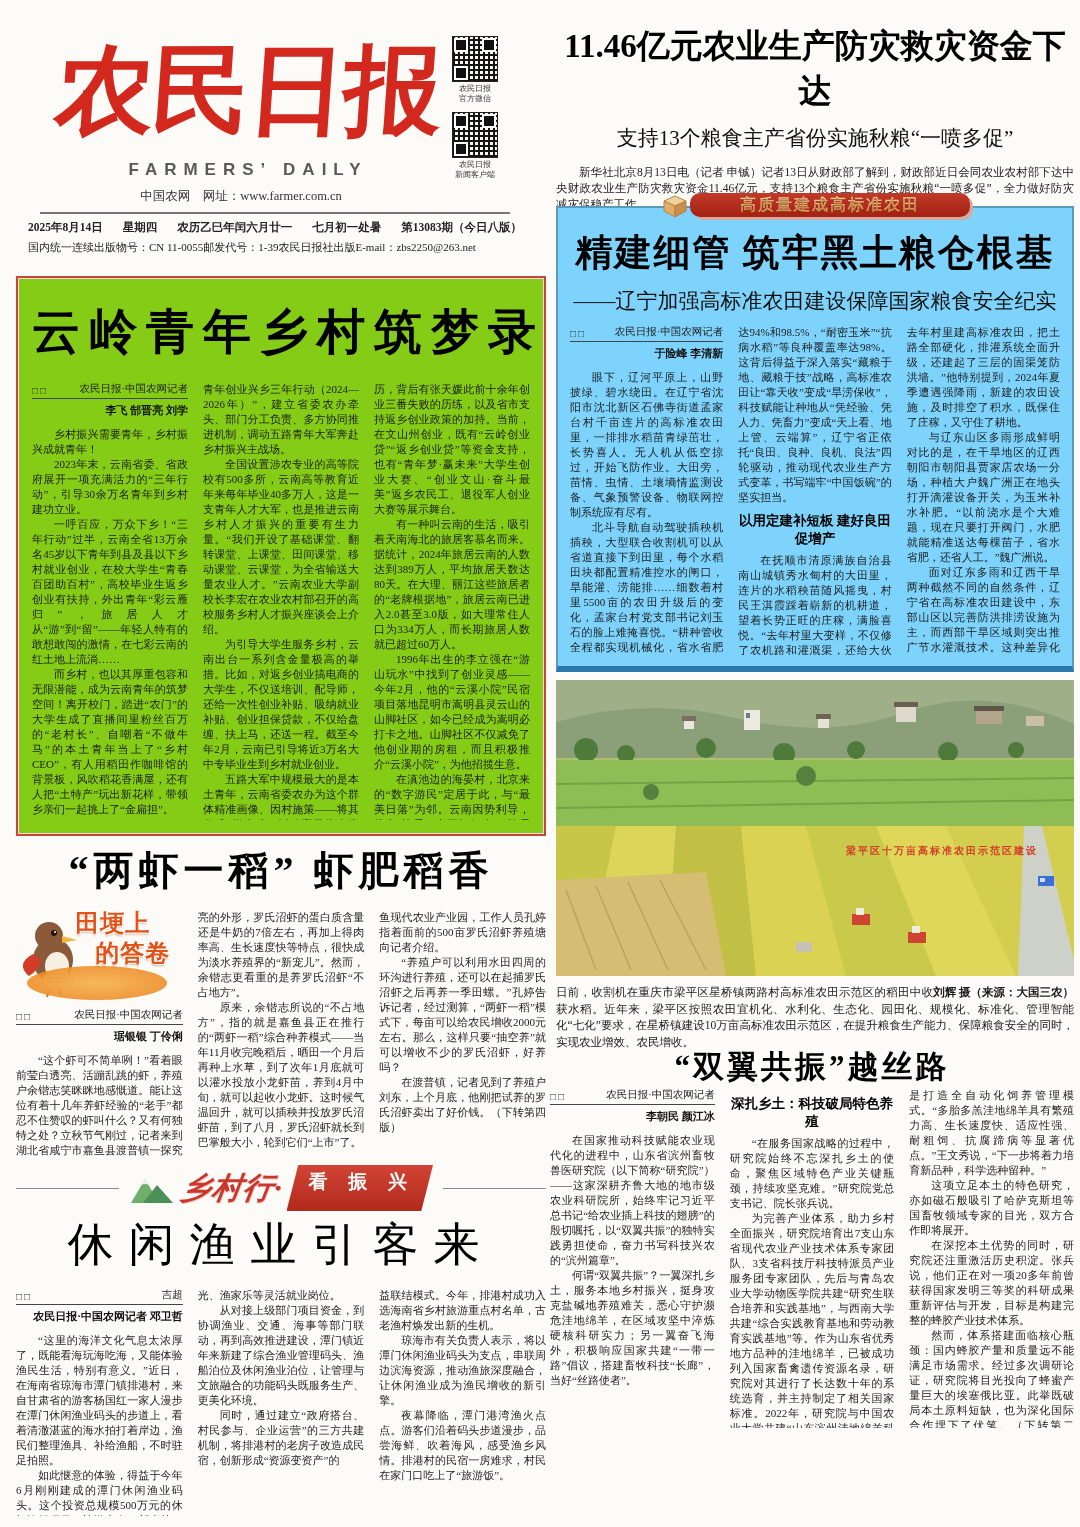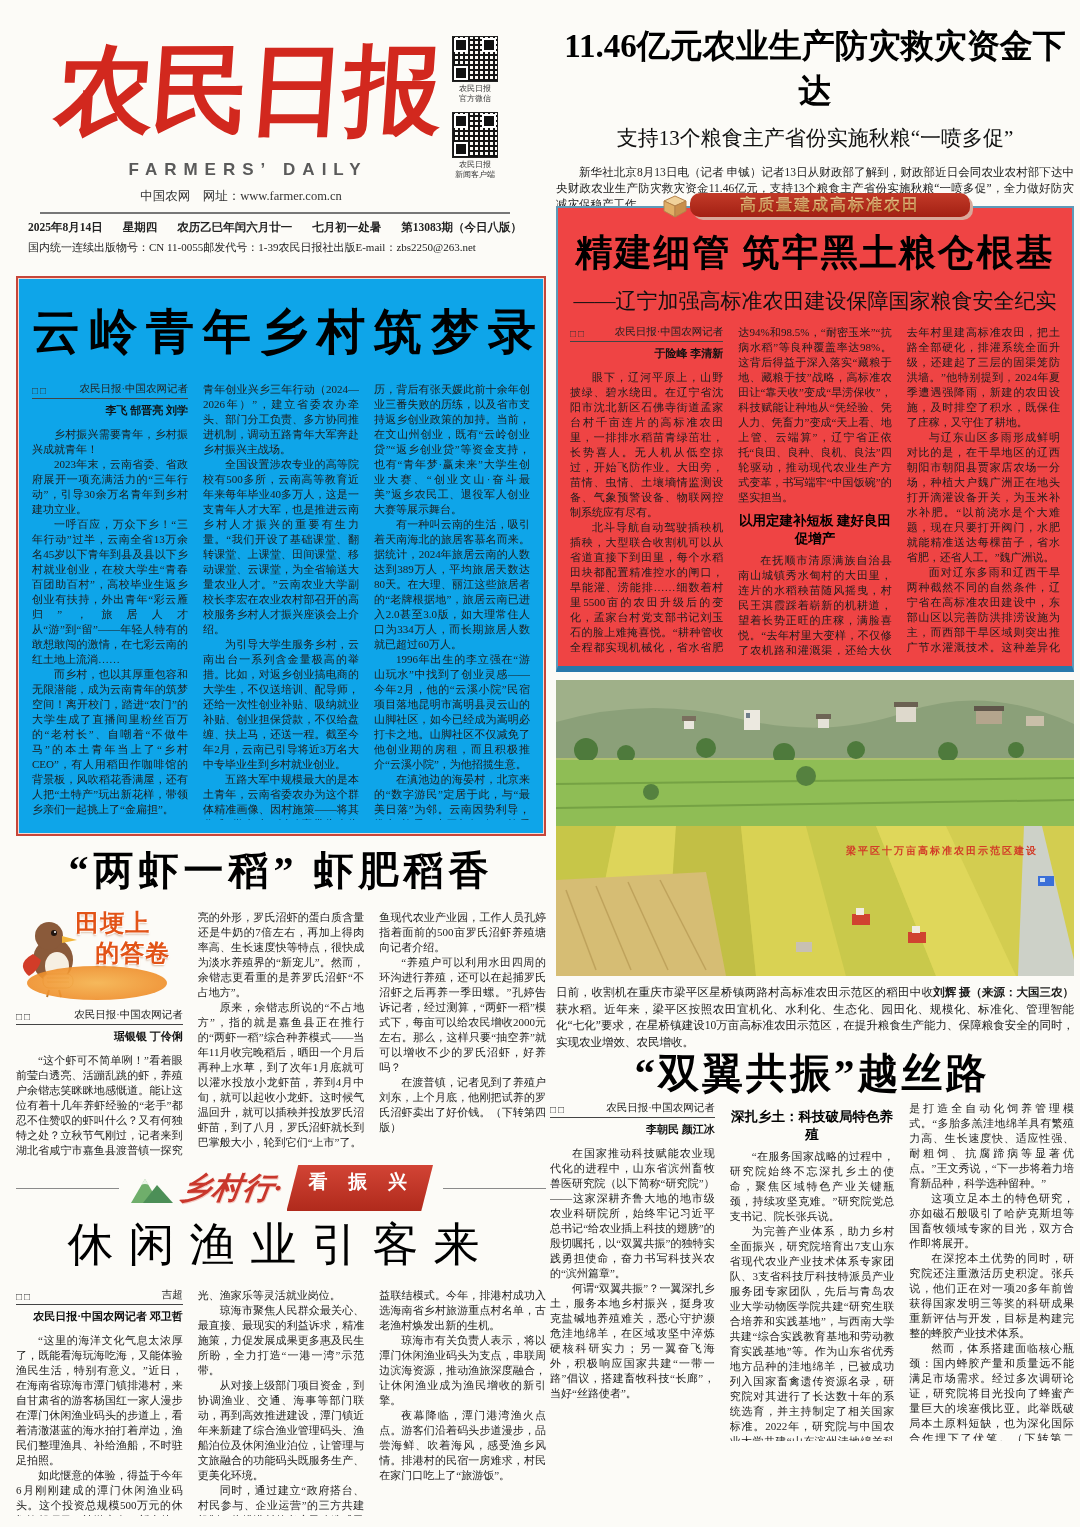--- a/index.html
+++ b/index.html
@@ -47,33 +47,33 @@
 
   
   .banner{position:absolute;left:660px;top:190px;width:310px;height:30px;z-index:5;display:flex;align-items:center;}
   .banner .ribbon{flex:1;height:24px;background:linear-gradient(180deg,#c23a28,#a32013);
     border-radius:10px;display:flex;align-items:center;justify-content:center;
     box-shadow:3px 3px 0 #d9a89a;}
   .banner .ribbon span{font-size:16px;font-weight:bold;letter-spacing:2px;
     background:linear-gradient(180deg,#ffe9b0,#e8b45a);-webkit-background-clip:text;background-clip:text;color:transparent;
     text-shadow:0 1px 1px rgba(120,40,10,.4);}
   .heitu{position:absolute;left:556px;top:206px;width:518px;height:466px;
-    border:2px solid #5d9ab9;border-bottom:6px solid #2878ab;background:#ef4444;padding:20px 12px 8px;}
+    border:2px solid #5d9ab9;border-bottom:6px solid #2878ab;background:#7dd3fc;padding:20px 12px 8px;}
   .heitu .h1{font-size:37px;font-weight:bold;text-align:center;letter-spacing:2px;color:#000;}
   .heitu .h2{font-size:21px;text-align:center;margin:9px 0 10px;color:#111;}
   .heitu .cols{height:330px;}
 
   
   .photo{position:absolute;left:556px;top:680px;width:518px;height:296px;overflow:hidden;background:#b9c87c;}
   .caption{position:absolute;left:556px;top:984px;width:518px;font-size:11.5px;line-height:16.5px;text-align:justify;}
   .caption .cap-credit{float:right;font-weight:bold;}
 
   
   .yunling{position:absolute;left:16px;top:276px;width:530px;height:560px;
-    border:2px solid #c7463a;box-shadow:inset 0 0 0 1px #f3d9d4;background:#0ea5e9;padding:14px 14px 8px;}
+    border:2px solid #c7463a;box-shadow:inset 0 0 0 1px #f3d9d4;background:#84cc16;padding:14px 14px 8px;}
   .yunling .h1{font-size:48px;font-weight:bold;text-align:center;letter-spacing:9px;margin:8px 0 18px;color:#000;white-space:nowrap;}
   .yunling .cols{height:438px;}
 
   
   .shrimp{position:absolute;left:16px;top:843px;width:530px;height:315px;}
   .shrimp .h1{font-size:40px;font-weight:bold;text-align:center;letter-spacing:5px;color:#000;white-space:nowrap;}
   .shrimp .cols{margin-top:12px;height:248px;}
   .logo-tiangeng{position:relative;width:160px;height:92px;margin:0 auto 6px;}
   .logo-tiangeng .blob{position:absolute;left:8px;bottom:2px;width:140px;height:34px;border-radius:50%;
     background:radial-gradient(ellipse at center,#f5b14a 0%,#ef8f2a 70%,rgba(239,143,42,0) 100%);opacity:.9;}
@@ -92,21 +92,21 @@
     font-size:19px;letter-spacing:8px;padding:4px 18px 16px 22px;
     clip-path:polygon(8% 0,100% 0,92% 100%,0 100%);}
 
   
   .fishing{position:absolute;left:16px;top:1214px;width:530px;height:305px;}
   .fishing .h1{font-size:46px;font-weight:normal;text-align:center;letter-spacing:15px;color:#000;white-space:nowrap;}
   .fishing .cols{margin-top:12px;height:228px;}
 
   
   .shuangyi{position:absolute;left:550px;top:1046px;width:524px;height:473px;}
-  .shuangyi .h1{font-size:41px;font-weight:bold;text-align:center;letter-spacing:3px;color:#000;white-space:nowrap;}
+  .shuangyi .h1{font-size:31px;font-weight:bold;text-align:center;letter-spacing:3px;color:#000;white-space:nowrap;}
   .shuangyi .h2{font-size:21px;font-weight:bold;text-align:center;margin:8px 0 10px;color:#111;}
   .shuangyi .cols{height:340px;}
 </style>
 </head>
 <body>
 
 <div id="page" data-name="newspaper-front-page">
 
   <div class="mast-title" data-name="newspaper-title">农民日报</div>
   <div class="mast-en" data-name="newspaper-title-english">FARMERS’ DAILY</div>
@@ -362,21 +362,20 @@
           <span data-name="byline-author">吉超</span>
         </div>
         <div class="reporters" data-name="reporters">农民日报·中国农网记者 邓卫哲</div>
         <div data-name="column-text">
             <div class="para" data-name="paragraph">“这里的海洋文化气息太浓厚了，既能看海玩海吃海，又能体验渔民生活，特别有意义。”近日，在海南省琼海市潭门镇排港村，来自甘肃省的游客杨国红一家人漫步在潭门休闲渔业码头的步道上，看着清澈湛蓝的海水拍打着岸边，渔民们整理渔具、补给渔船，不时驻足拍照。</div>
             <div class="para" data-name="paragraph">如此惬意的体验，得益于今年6月刚刚建成的潭门休闲渔业码头。这个投资总规模500万元的休闲渔船项目，让游客有了新去处，让渔民有了新的增收盼头。5艘披着彩灯即将入港的休闲渔船，预计年底前能为50名村民提供近海观</div>
           </div>
       </div>
       <div class="col" data-name="fishing-column-2">
           <div class="para cont" data-name="paragraph">光、渔家乐等灵活就业岗位。</div>
-          <div class="para" data-name="paragraph">琼海市聚焦人民群众最关心、最直接、最现实的利益诉求，精准施策，力促发展成果更多惠及民生所盼，全力打造“一港一湾”示范带。</div>
           <div class="para" data-name="paragraph">从对接上级部门项目资金，到协调渔业、交通、海事等部门联动，再到高效推进建设，潭门镇近年来新建了综合渔业管理码头、渔船泊位及休闲渔业泊位，让管理与文旅融合的功能码头既服务生产、更美化环境。</div>
           <div class="para" data-name="paragraph">同时，通过建立“政府搭台、村民参与、企业运营”的三方共建机制，将排港村的老房子改造成民宿，创新形成“资源变资产”的</div>
         </div>
       <div class="col" data-name="fishing-column-3">
           <div class="para cont" data-name="paragraph">益联结模式。今年，排港村成功入选海南省乡村旅游重点村名单，古老渔村焕发出新的生机。</div>
           <div class="para" data-name="paragraph">琼海市有关负责人表示，将以潭门休闲渔业码头为支点，串联周边滨海资源，推动渔旅深度融合，让休闲渔业成为渔民增收的新引擎。</div>
           <div class="para" data-name="paragraph">夜幕降临，潭门港湾渔火点点。游客们沿着码头步道漫步，品尝海鲜、吹着海风，感受渔乡风情。排港村的民宿一房难求，村民在家门口吃上了“旅游饭”。</div>
         </div>
     </div>
   </div>

